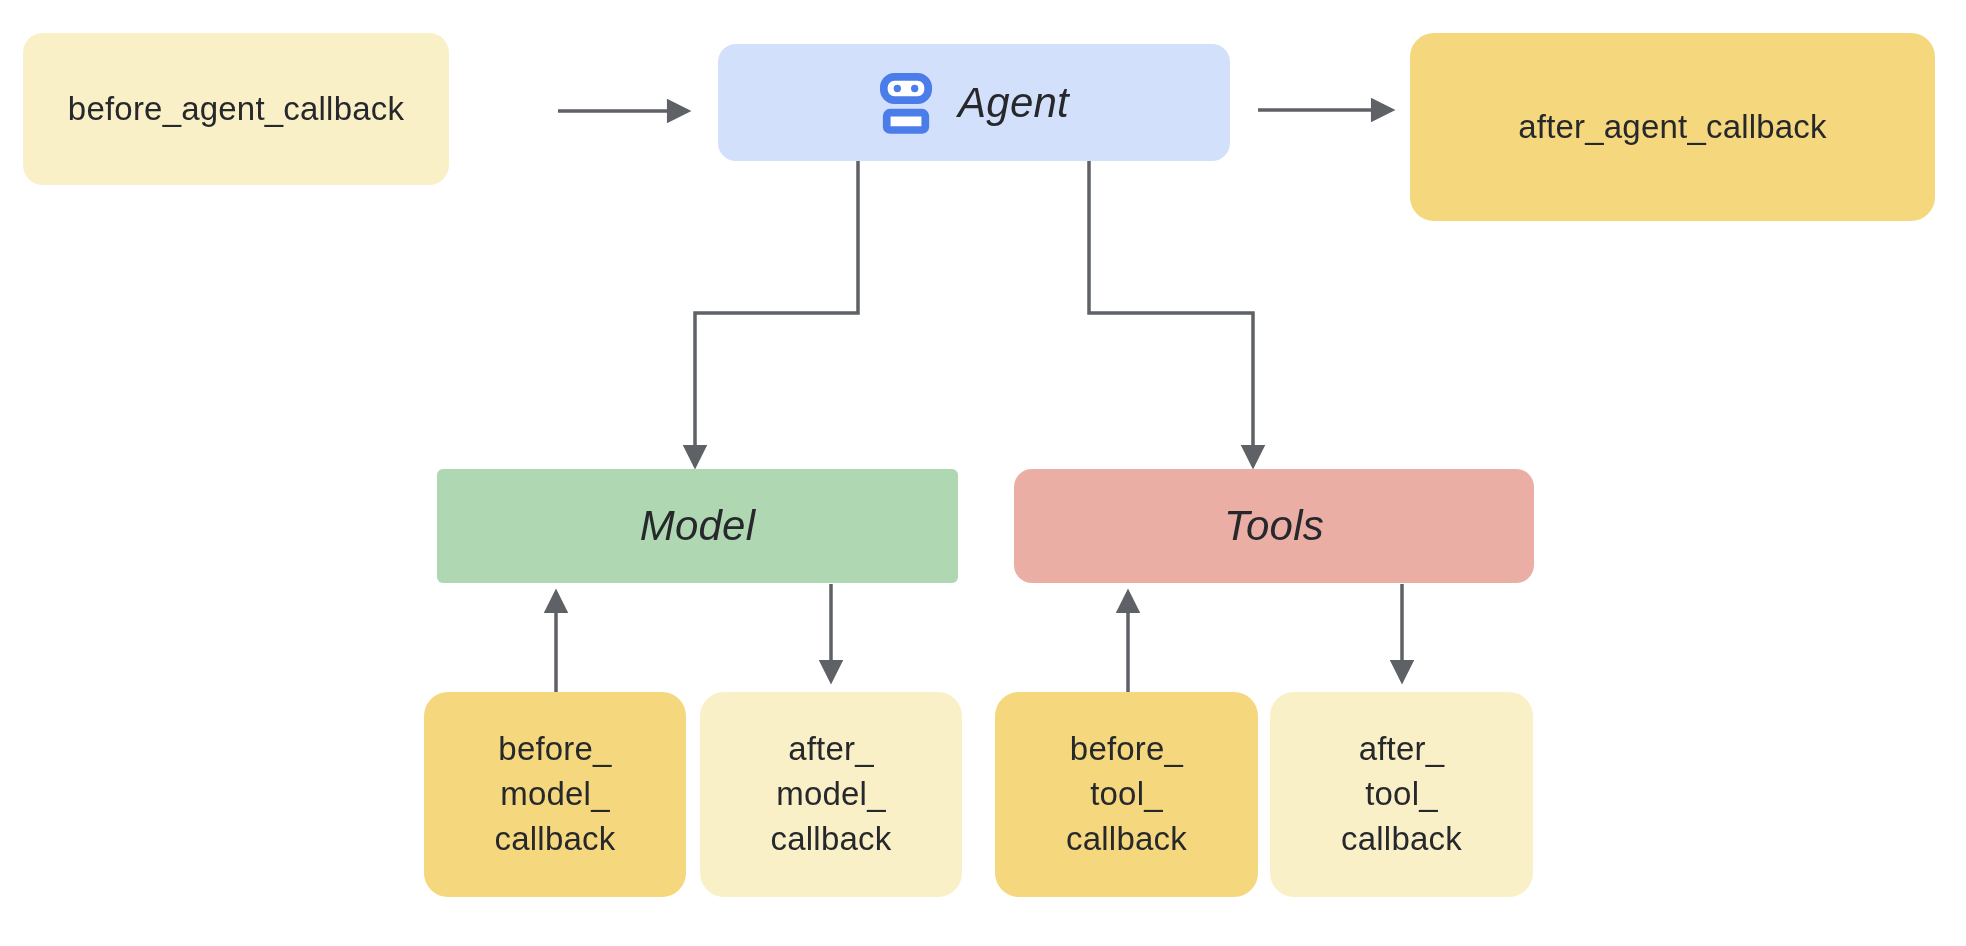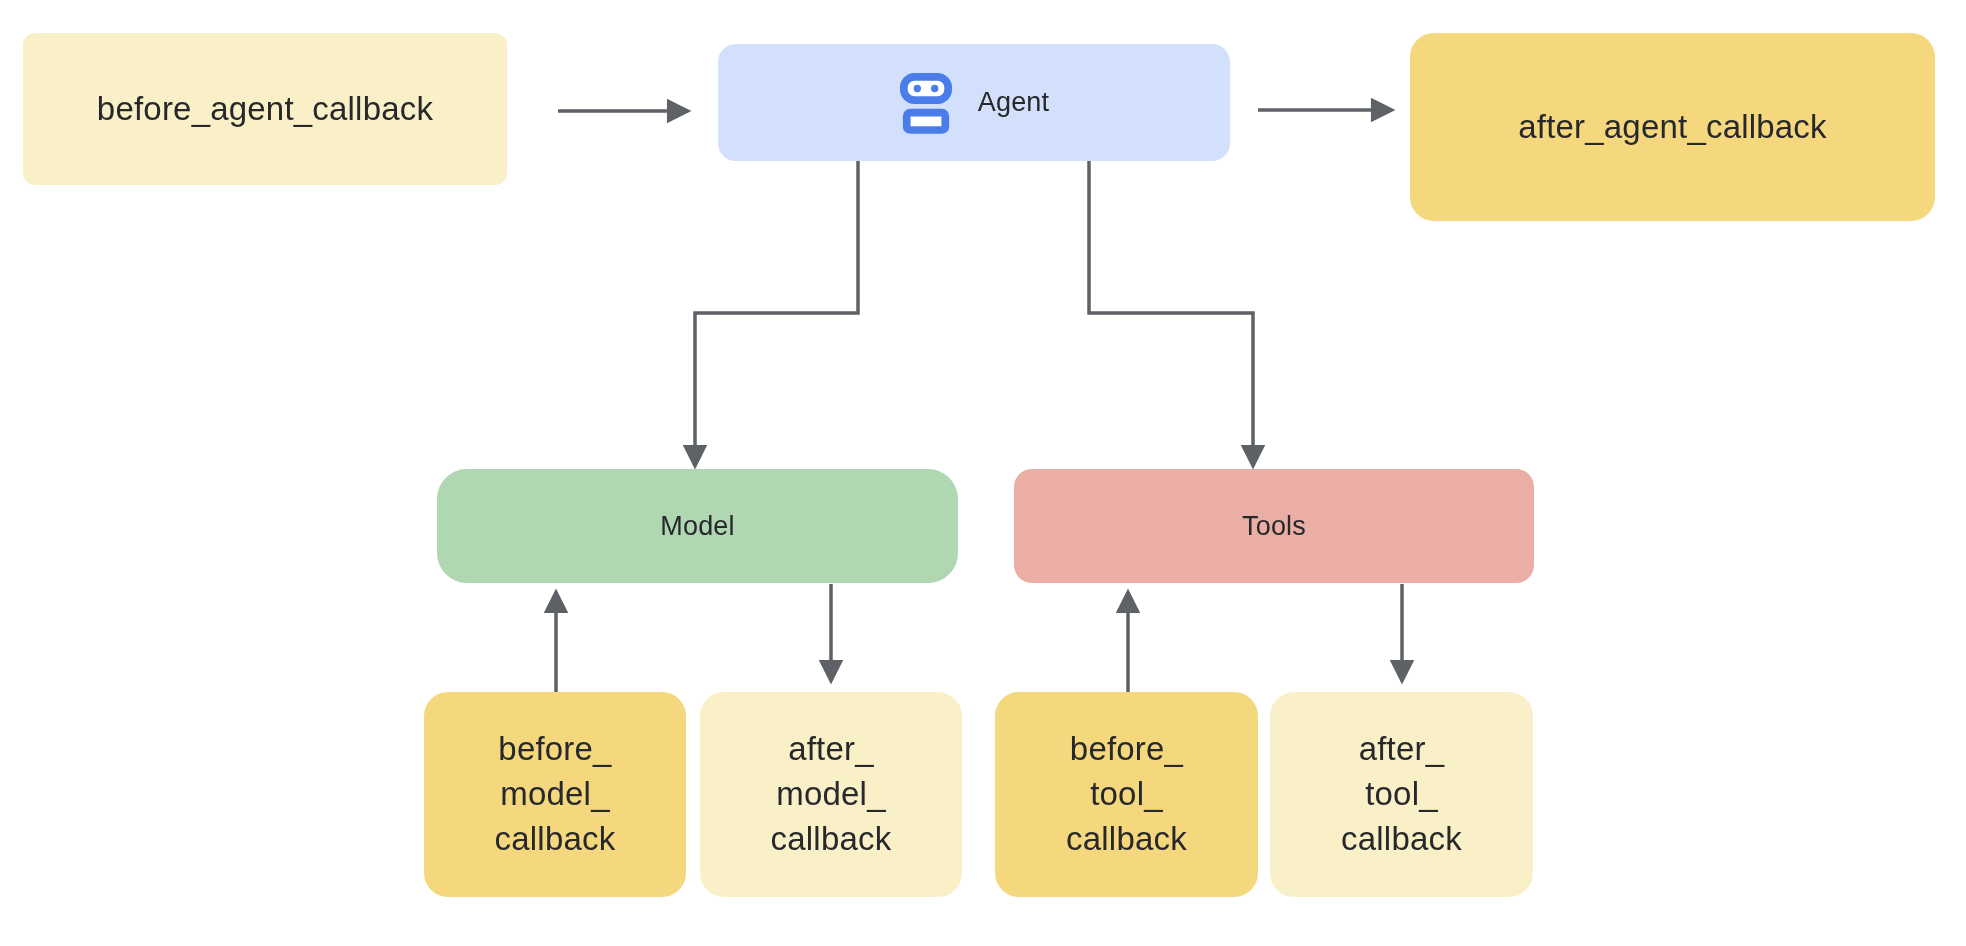--- a/index.html
+++ b/index.html
@@ -38,26 +38,27 @@
     box-sizing: border-box;
     text-align: center;
   }
   .node-label {
     font-size: 33px;
     line-height: 1.36;
     white-space: pre-line;
     letter-spacing: 0.2px;
   }
   .center-label {
-    font-size: 27px;
+    font-size: 42px;
+    font-style: italic;
   }
-  .n-before-agent { left: 23px;   top: 33px;  width: 484px; height: 152px; border-radius: 12px; background: var(--cream, #FAF0C8); }
+  .n-before-agent { left: 23px;   top: 33px;  width: 426px; height: 152px; border-radius: 20px; background: var(--cream, #FAF0C8); }
   .n-agent        { left: 718px;  top: 44px;  width: 512px; height: 117px; border-radius: 18px; background: var(--light-blue, #D3E0FB); gap: 25px; }
   .n-after-agent  { left: 1410px; top: 33px;  width: 525px; height: 188px; border-radius: 24px; background: var(--gold, #F5D87E); }
-  .n-model        { left: 437px;  top: 469px; width: 521px; height: 114px; border-radius: 30px; background: var(--green, #AFD7B2); }
+  .n-model        { left: 437px;  top: 469px; width: 521px; height: 114px; border-radius: 6px; background: var(--green, #AFD7B2); }
   .n-tools        { left: 1005px; top: 469px; width: 520px; height: 114px; border-radius: 18px; background: var(--salmon, #EBAEA5); margin-left: 9px; }
   .n-before-model { left: 424px;  top: 692px; width: 262px; height: 205px; border-radius: 24px; background: var(--gold, #F5D87E); }
   .n-after-model  { left: 700px;  top: 692px; width: 262px; height: 205px; border-radius: 24px; background: var(--cream, #FAF0C8); }
   .n-before-tool  { left: 995px;  top: 692px; width: 263px; height: 205px; border-radius: 24px; background: var(--gold, #F5D87E); }
   .n-after-tool   { left: 1270px; top: 692px; width: 263px; height: 205px; border-radius: 24px; background: var(--cream, #FAF0C8); }
   .robot-icon-svg { display: block; }
   .r-stroke { stroke: var(--robot-blue, #4A7DE9); stroke-width: 8; }
   .r-fill   { fill: #ffffff; }
   .r-solid  { fill: var(--robot-blue, #4A7DE9); }
 </style>

